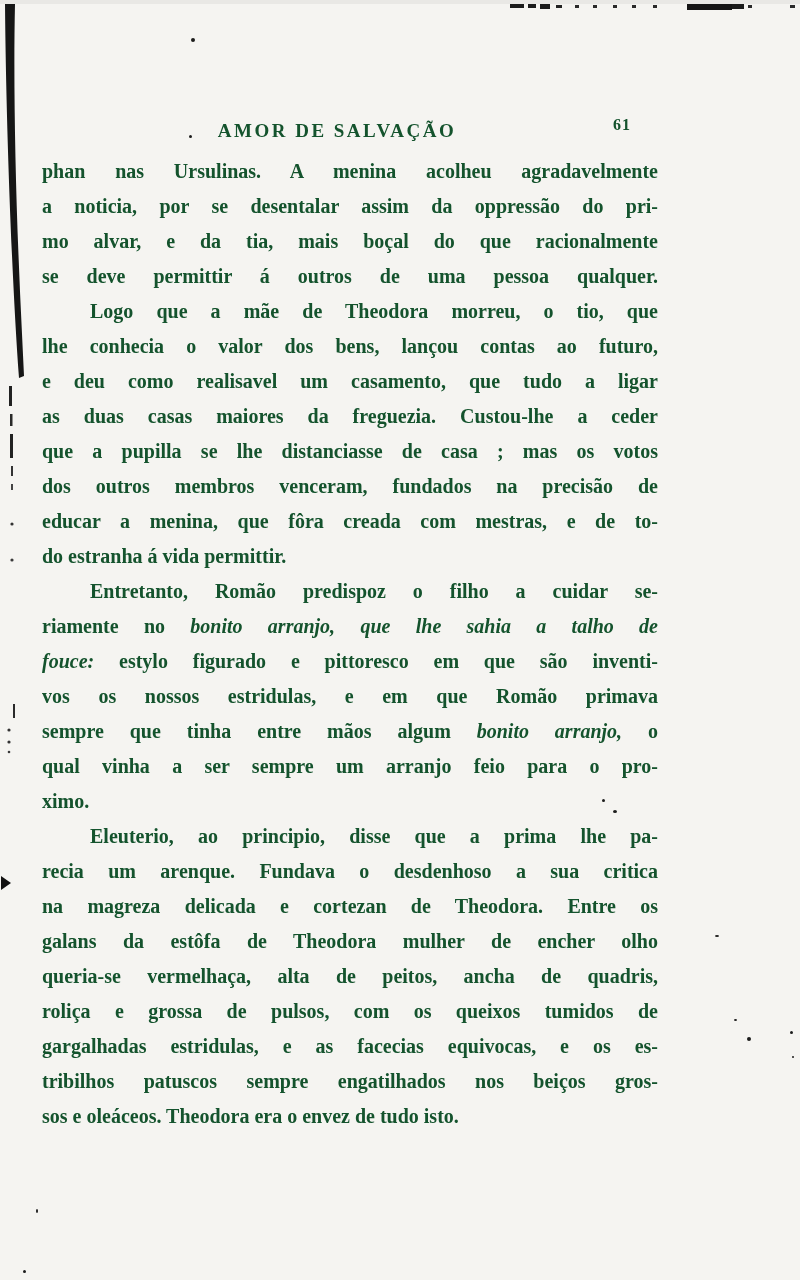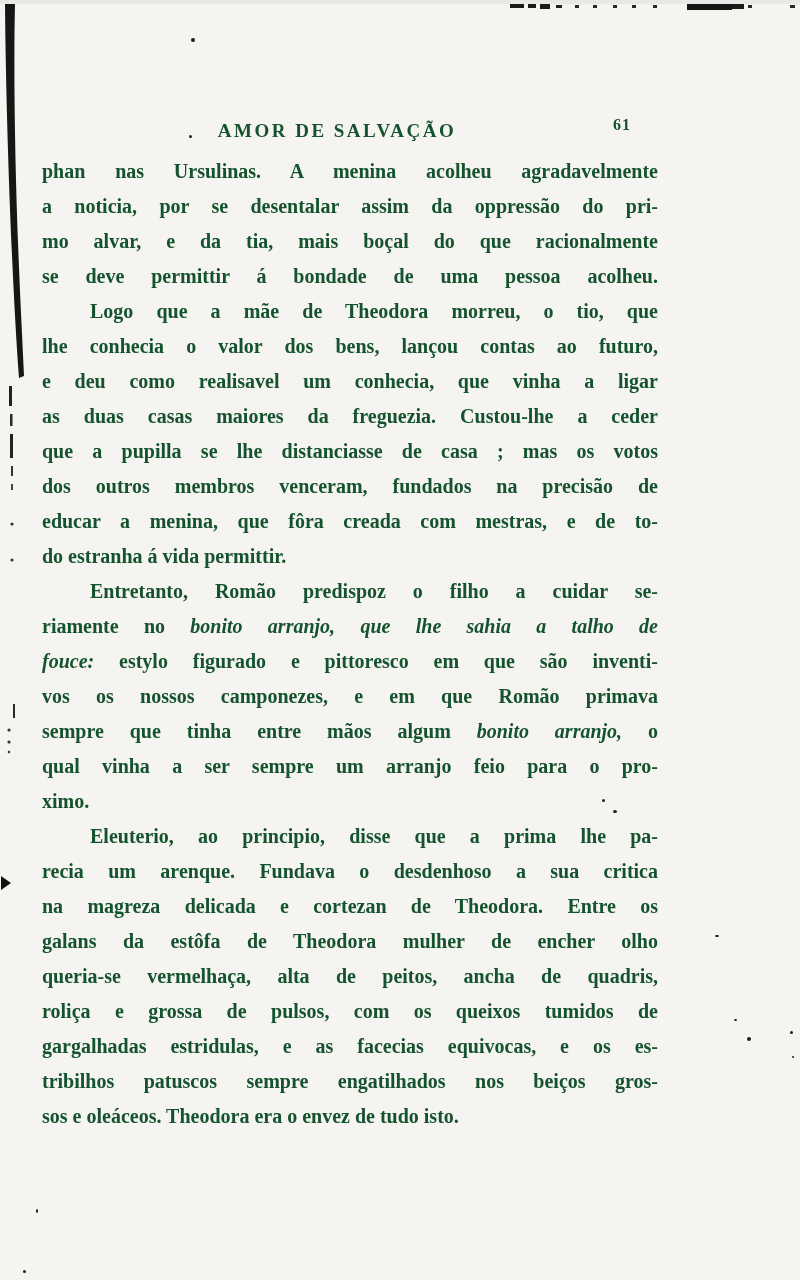--- a/index.html
+++ b/index.html
@@ -90,33 +90,33 @@
   <div class="speck" style="left:36px;top:1205px;width:2px;height:4px"></div>
   <div class="speck" style="left:23px;top:1266px;width:3px;height:3px"></div>
 
   <div class="running-head">AMOR DE SALVAÇÃO</div>
   <div class="page-number">61</div>
 
   <div class="body-text">
       <div class="line"><span>phan nas Ursulinas. A menina acolheu agradavelmente</span></div>
       <div class="line"><span>a noticia, por se desentalar assim da oppressão do pri-</span></div>
       <div class="line"><span>mo alvar, e da tia, mais boçal do que racionalmente</span></div>
-      <div class="line"><span>se deve permittir á bondade de uma pessoa acolheu.</span></div>
+      <div class="line"><span>se deve permittir á outros de uma pessoa qualquer.</span></div>
       <div class="line indent"><span>Logo que a mãe de Theodora morreu, o tio, que</span></div>
       <div class="line"><span>lhe conhecia o valor dos bens, lançou contas ao futuro,</span></div>
-      <div class="line"><span>e deu como realisavel um conhecia, que vinha a ligar</span></div>
+      <div class="line"><span>e deu como realisavel um casamento, que tudo a ligar</span></div>
       <div class="line"><span>as duas casas maiores da freguezia. Custou-lhe a ceder</span></div>
       <div class="line"><span>que a pupilla se lhe distanciasse de casa ; mas os votos</span></div>
       <div class="line"><span>dos outros membros venceram, fundados na precisão de</span></div>
       <div class="line"><span>educar a menina, que fôra creada com mestras, e de to-</span></div>
       <div class="line last"><span>do estranha á vida permittir.</span></div>
       <div class="line indent"><span>Entretanto, Romão predispoz o filho a cuidar se-</span></div>
       <div class="line"><span>riamente no </span><span class="it">bonito arranjo, que lhe sahia a talho de</span></div>
       <div class="line"><span class="it">fouce:</span><span> estylo figurado e pittoresco em que são inventi-</span></div>
-      <div class="line"><span>vos os nossos camponezes, e em que Romão primava</span></div>
+      <div class="line"><span>vos os nossos estridulas, e em que Romão primava</span></div>
       <div class="line"><span>sempre que tinha entre mãos algum </span><span class="it">bonito arranjo,</span><span> o</span></div>
       <div class="line"><span>qual vinha a ser sempre um arranjo feio para o pro-</span></div>
       <div class="line last"><span>ximo.</span></div>
       <div class="line indent"><span>Eleuterio, ao principio, disse que a prima lhe pa-</span></div>
       <div class="line"><span>recia um arenque. Fundava o desdenhoso a sua critica</span></div>
       <div class="line"><span>na magreza delicada e cortezan de Theodora. Entre os</span></div>
       <div class="line"><span>galans da estôfa de Theodora mulher de encher olho</span></div>
       <div class="line"><span>queria-se vermelhaça, alta de peitos, ancha de quadris,</span></div>
       <div class="line"><span>roliça e grossa de pulsos, com os queixos tumidos de</span></div>
       <div class="line"><span>gargalhadas estridulas, e as facecias equivocas, e os es-</span></div>

